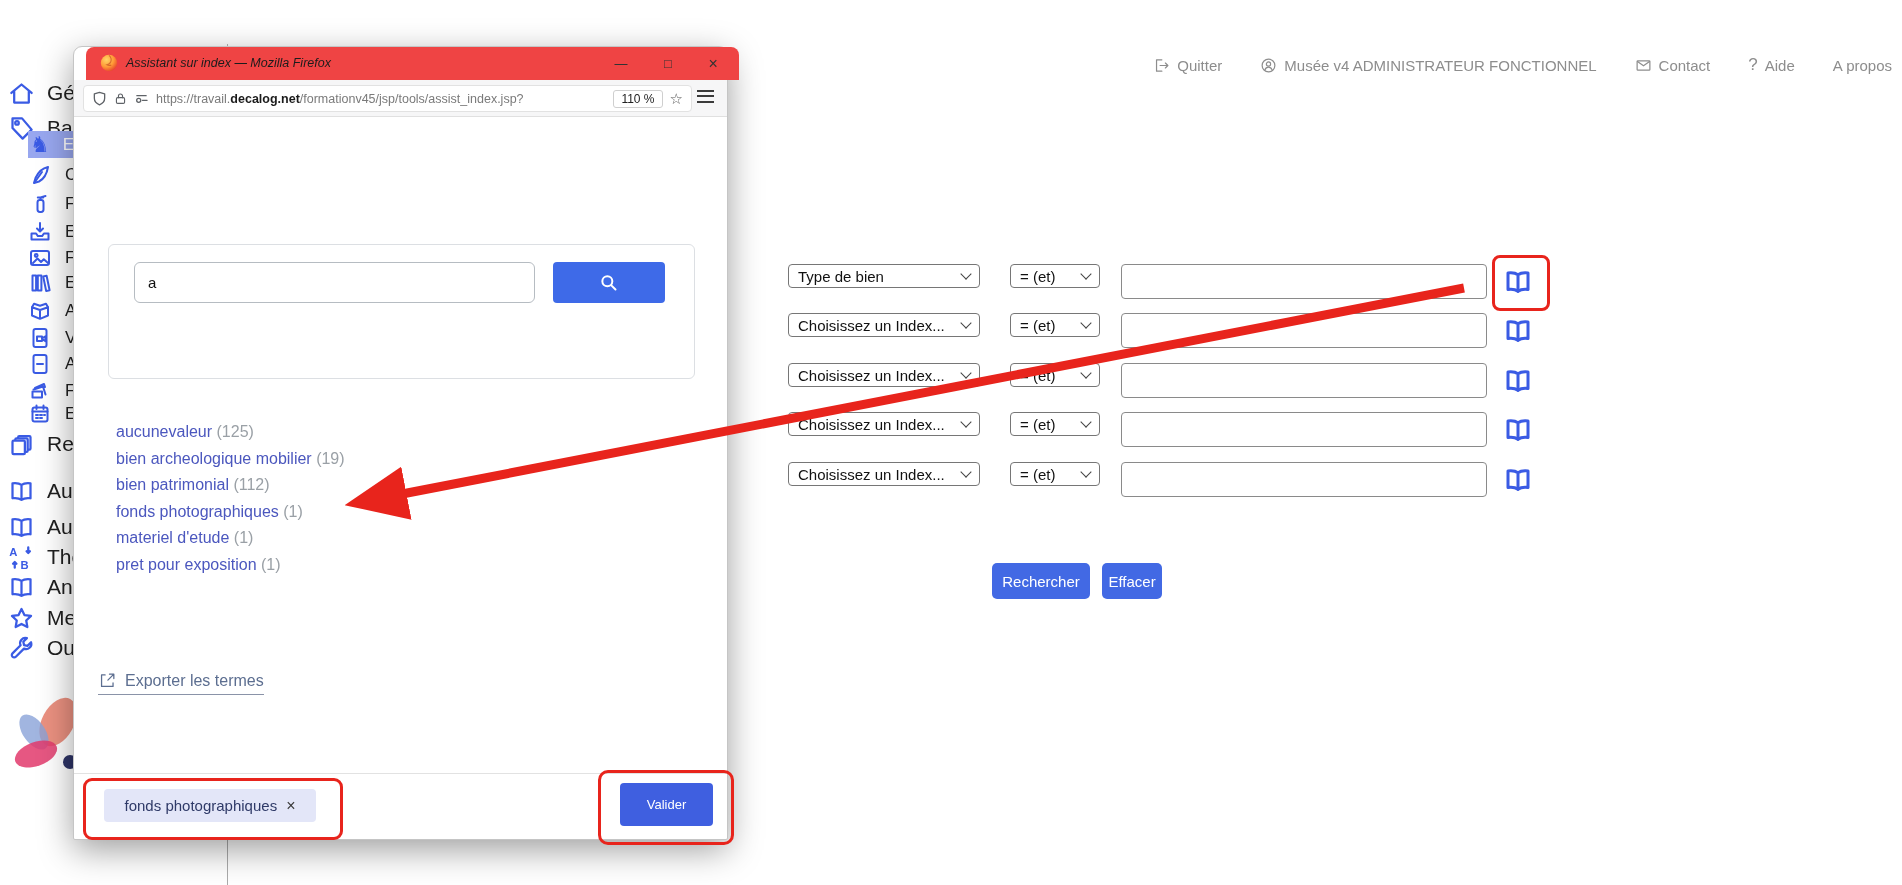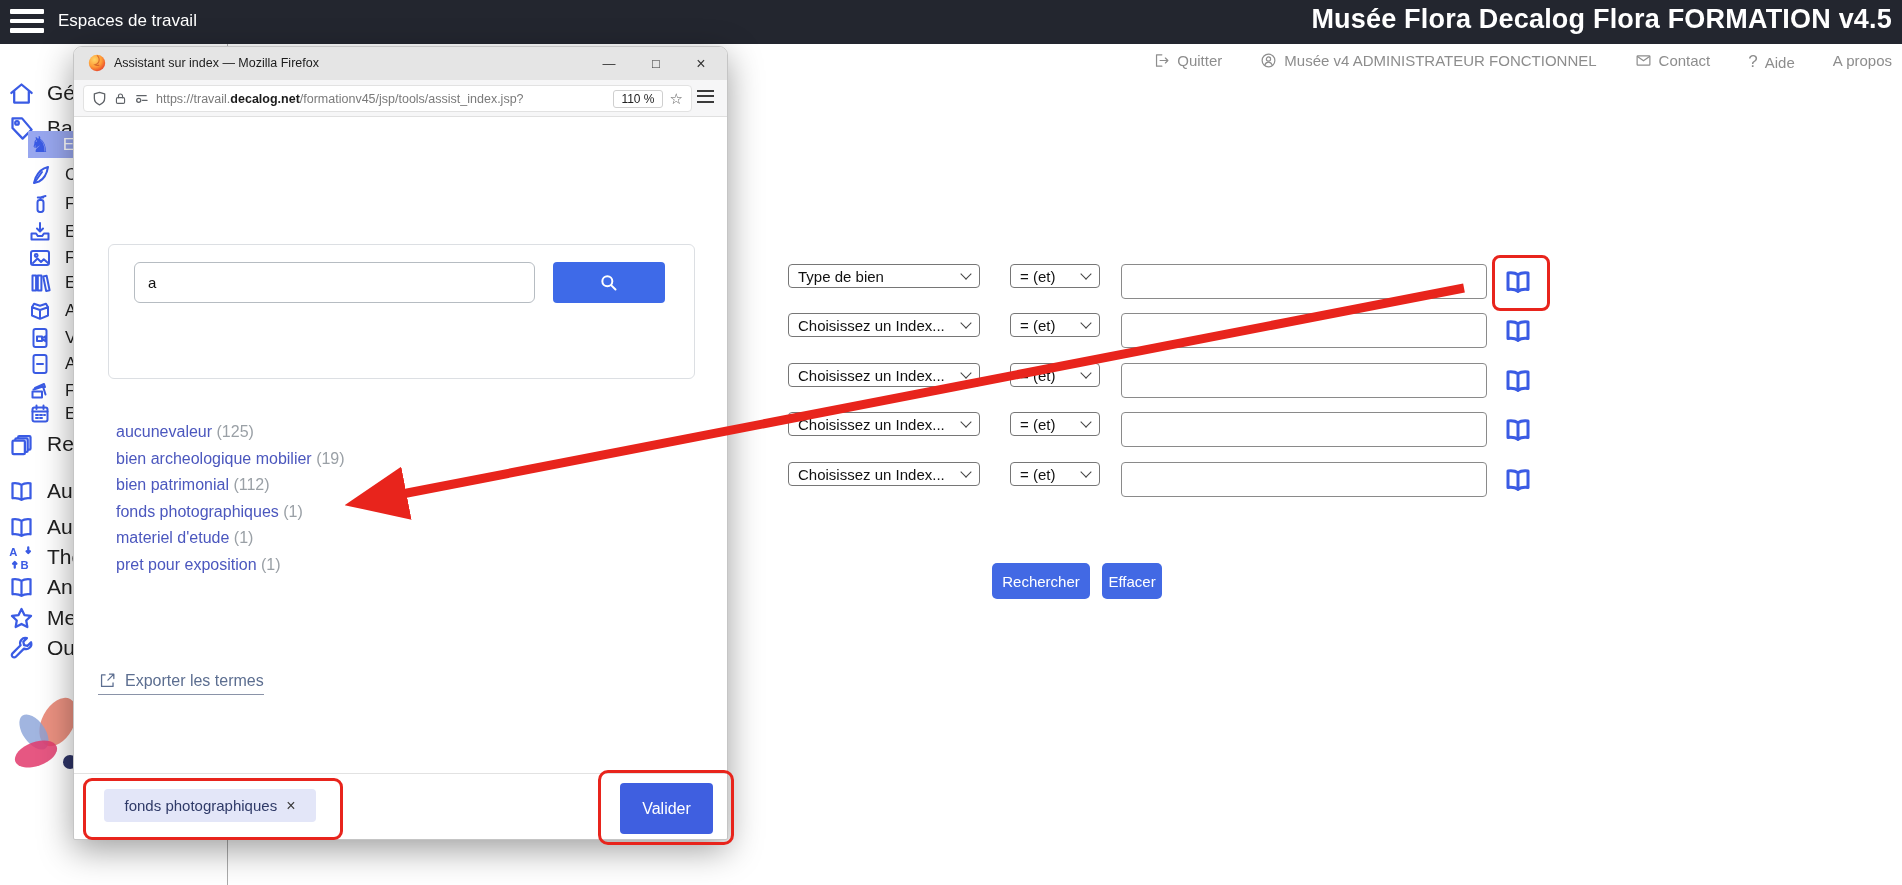--- a/index.html
+++ b/index.html
@@ -6,21 +6,21 @@
   #canvas{position:relative;width:1902px;height:885px;background:#fff;overflow:hidden;}
 
   
   .topbar{position:absolute;left:0;top:0;width:1902px;height:44px;background:#23262f;}
   .hamburger{position:absolute;left:10px;top:9px;width:36px;height:26px;cursor:pointer;}
   .hamburger span{display:block;width:34px;height:4.5px;background:#fff;border-radius:1px;margin-bottom:5px;}
   .ws-label{position:absolute;left:58px;top:11px;color:#fff;font-size:17px;}
   .app-title{position:absolute;right:10px;top:4px;color:#fff;font-size:27px;font-weight:bold;letter-spacing:.2px;}
 
   
-  .header-links{position:absolute;top:52px;right:10px;height:26px;display:flex;align-items:flex-start;gap:38px;color:#8d8d8d;font-size:15px;}
+  .header-links{position:absolute;top:52px;right:10px;height:26px;display:flex;align-items:center;gap:38px;color:#8d8d8d;font-size:15px;}
   .hlink{display:flex;align-items:center;gap:7px;cursor:pointer;white-space:nowrap;}
   .hlink svg{stroke:#8d8d8d;fill:none;stroke-width:1.7;stroke-linecap:round;stroke-linejoin:round;}
   .hlink .q{font-size:17px;}
 
   
   .sidebar{position:absolute;left:0;top:44px;width:227px;height:841px;background:#fff;border-right:1px solid #b3b3b3;}
   .srow{position:absolute;display:flex;align-items:center;white-space:nowrap;overflow:hidden;}
   .srow.lvl-top{left:8px;height:30px;gap:12px;font-size:21px;color:#202020;}
   .srow.lvl-sub{left:28px;height:27px;gap:13px;font-size:17px;color:#202020;}
   .srow .icn{stroke:#3a5be4;fill:none;stroke-width:2;stroke-linecap:round;stroke-linejoin:round;flex:0 0 auto;}
@@ -36,21 +36,21 @@
   .btn{border:none;border-radius:5px;background:#4269e4;color:#fff;font-size:15px;cursor:pointer;font-family:"Liberation Sans",sans-serif;}
   .btn-rech{position:absolute;left:992px;top:563px;width:98px;height:36px;}
   .btn-eff{position:absolute;left:1102px;top:563px;width:60px;height:36px;}
 
   
   .redbox{position:absolute;border:3px solid #e8241c;background:transparent;z-index:60;pointer-events:none;}
   .arrow-overlay{position:absolute;left:0;top:0;z-index:60;pointer-events:none;}
 
   
   .popup{position:absolute;left:73px;top:46px;width:655px;height:794px;background:#fff;border:1px solid #c5c5c5;border-radius:9px 9px 2px 2px;box-shadow:0 10px 34px rgba(0,0,0,.38);z-index:10;box-sizing:border-box;}
-  .ptitlebar{position:absolute;left:0;top:0;width:100%;height:33px;background:#e5e5e5;border-radius:8px 8px 0 0;}
+  .ptitlebar{position:absolute;left:12px;top:0;width:100%;height:33px;background:#ef4444;border-radius:8px 8px 0 0;font-style:italic;}
   .ptitle{position:absolute;left:40px;top:9px;font-size:12.5px;color:#1c1c1c;}
   .fxlogo{position:absolute;left:14px;top:7px;}
   .wctl{position:absolute;top:0;width:32px;height:33px;display:flex;align-items:center;justify-content:center;font-size:13px;color:#333;cursor:pointer;}
   .wctl.min{right:102px;} .wctl.max{right:55px;} .wctl.cls{right:10px;font-size:16px;}
   .purlbar{position:absolute;left:0;top:33px;width:100%;height:37px;background:#f6f6f7;border-bottom:1px solid #e0e0e0;box-sizing:border-box;}
   .urlfield{position:absolute;left:9px;top:5px;width:609px;height:27px;background:#fff;border:1px solid #e2e2e2;border-radius:4px;display:flex;align-items:center;gap:7px;padding:0 8px;box-sizing:border-box;}
   .urlfield svg{stroke:#5f6368;fill:none;stroke-width:1.4;stroke-linecap:round;stroke-linejoin:round;flex:0 0 auto;}
   .urltext{font-size:12.5px;color:#7a7a7a;white-space:nowrap;overflow:hidden;}
   .urltext b{color:#1b1b1b;}
   .zoompill{margin-left:auto;border:1px solid #cfcfcf;background:#fff;border-radius:3px;font-size:12px;color:#222;padding:1px 7px;white-space:nowrap;}
@@ -64,38 +64,29 @@
   .psearchbtn{position:absolute;left:479px;top:215px;width:112px;height:41px;background:#3e6ae8;border:none;border-radius:4px;cursor:pointer;display:flex;align-items:center;justify-content:center;}
   .terms{position:absolute;left:42px;top:372px;font-size:16px;line-height:26.5px;}
   .term{cursor:pointer;}
   .term .tl{color:#4b57be;}
   .term .tc{color:#9aa0a6;}
   .exportlnk{position:absolute;left:24px;top:624px;display:inline-flex;align-items:center;gap:8px;color:#5c6e90;font-size:16px;border-bottom:1px solid #8a93a8;padding-bottom:4px;cursor:pointer;}
   .exportlnk svg{stroke:#5c6e90;fill:none;stroke-width:1.6;stroke-linecap:round;stroke-linejoin:round;}
   .pfooter{position:absolute;left:0;top:726px;width:100%;height:68px;border-top:1px solid #e2e2e2;}
   .chip{position:absolute;left:30px;top:742px;width:212px;height:33px;background:#e3e6f8;border-radius:4px;display:flex;align-items:center;justify-content:center;gap:9px;font-size:15px;color:#2f3a68;}
   .chipx{color:#3a3a3a;font-size:16px;cursor:pointer;line-height:1;}
-  .btn-valider{position:absolute;left:546px;top:736px;width:93px;height:51px;background:#3f5fe0;border-radius:4px;font-size:16px;}
+  .btn-valider{position:absolute;left:546px;top:736px;width:93px;height:43px;background:#3f5fe0;border-radius:4px;font-size:13px;}
 
   .vline-bottom{position:absolute;left:227px;top:840px;width:1px;height:45px;background:#ababab;}
 </style>
 </head>
 <body>
 
 <div id="canvas">
 
-  <div class="topbar">
-    <div class="hamburger">
-        <span></span>
-        <span></span>
-        <span></span>
-      </div>
-    <div class="ws-label">Espaces de travail</div>
-    <div class="app-title">Musée Flora Decalog Flora FORMATION v4.5</div>
-  </div>
 
   <div class="header-links">
     <div class="hlink">
       <svg width="17" height="17" viewBox="0 0 24 24">
           <path d="M12.5 4H5v16h7.5M10 12h10M17.5 8.5 21 12l-3.5 3.5"></path>
         </svg>
       <span>Quitter</span>
     </div>
     <div class="hlink">
       <svg width="17" height="17" viewBox="0 0 24 24">

